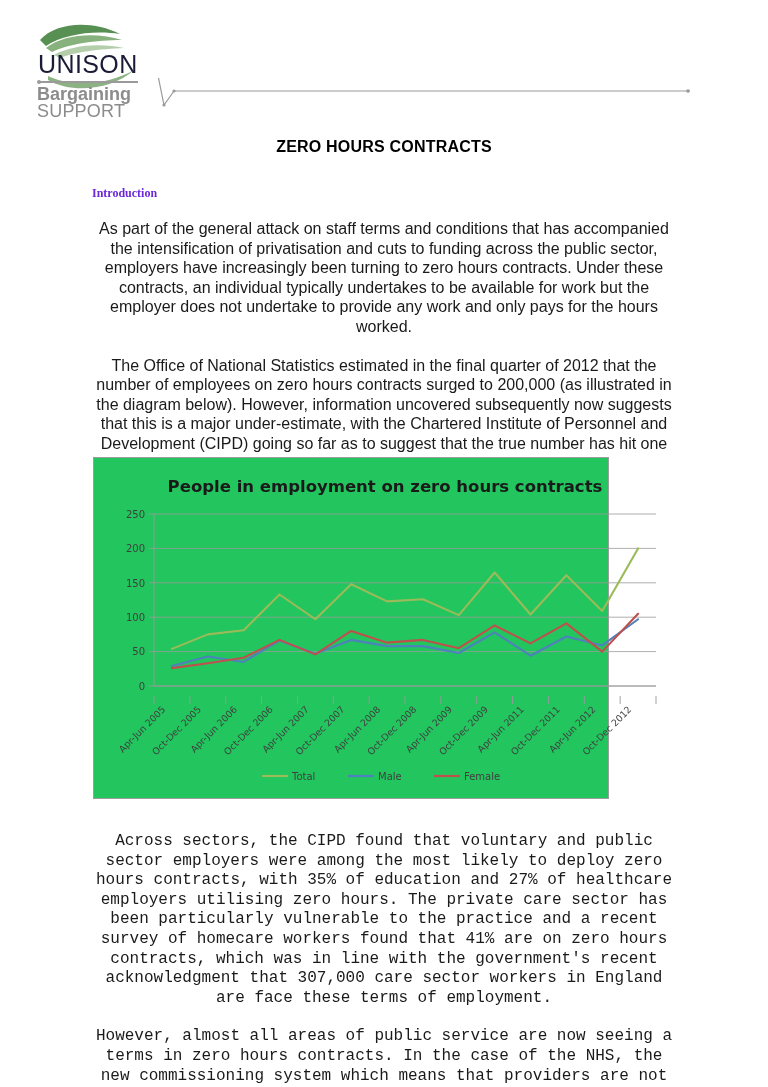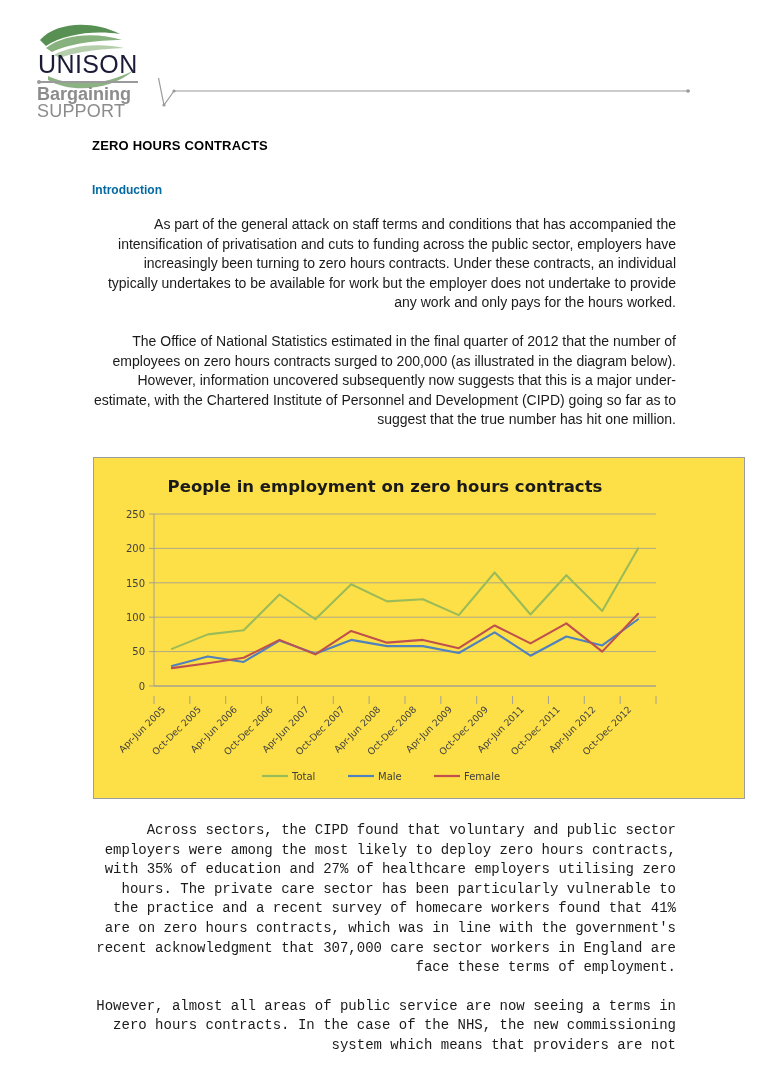--- a/index.html
+++ b/index.html
@@ -49,51 +49,53 @@
 
   
   .doc {
     position: absolute;
     left: 92px;
     top: 138px;
     width: 584px;
   }
 
   .doc-title {
-    font-size: 13px;
+    font-size: 16px;
     font-weight: bold;
     letter-spacing: 0.2px;
     margin: 0 0 30px 0;
     color: #000;
+    text-align: center;
   }
 
   .section-head {
     font-size: 12px;
     font-weight: bold;
     margin: 0 0 18px 0;
-    color: #0369a1;
+    color: #6d28d9;
+    font-family: Liberation Serif, serif;
   }
 
   p.body-text {
-    font-size: 14px;
+    font-size: 16px;
     line-height: 19.6px;
-    margin: 1px 0 19px 0;
+    margin: 12px 0 19px 0;
     color: #1a1a1a;
-    text-align: right;
+    text-align: center;
   }
 
   
   .figure {
     position: absolute;
     left: 93px;
     top: 457px;
-    width: 652px;
+    width: 516px;
     height: 342px;
     border: 1px solid #9c9c9c;
-    background: #fde047;
+    background: #22c55e;
     box-sizing: border-box;
   }
   .figure svg { display: block; }
 
   .chart-title {
     font-family: "DejaVu Sans", sans-serif;
     font-size: 16.5px;
     font-weight: bold;
     fill: #1a1a1a;
   }

